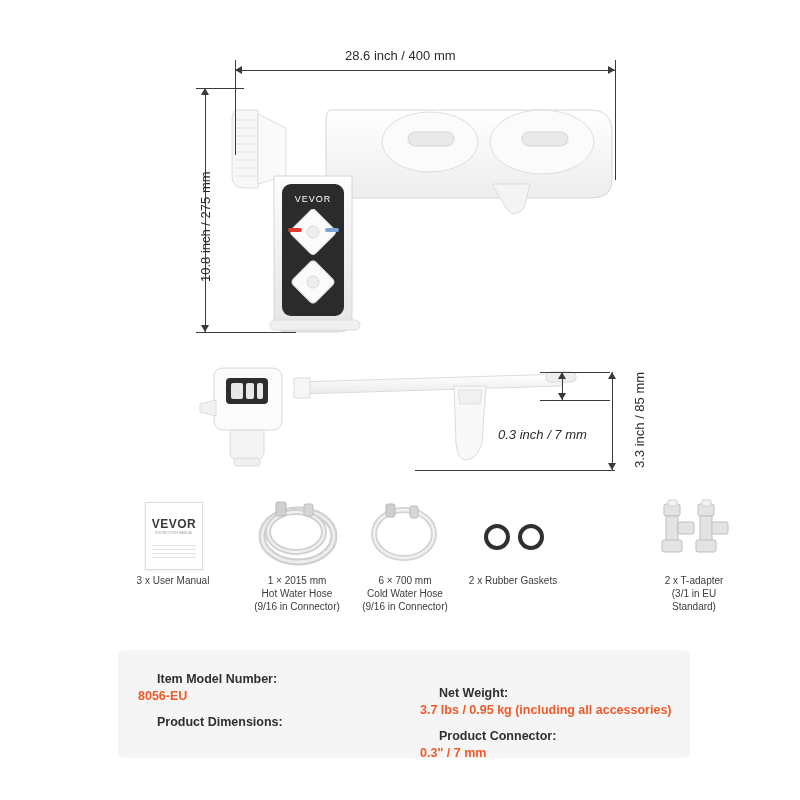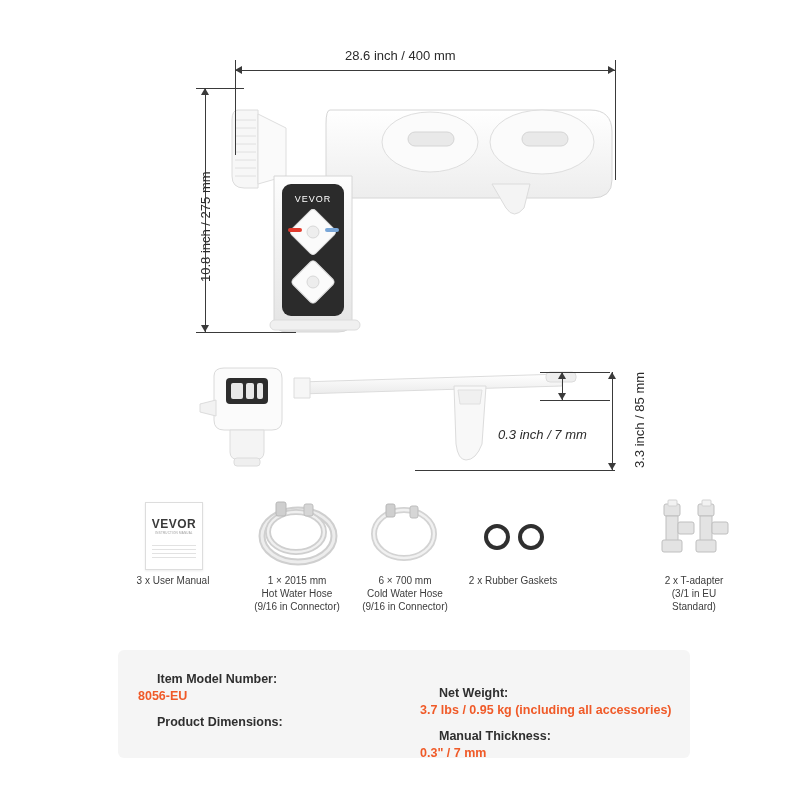--- a/index.html
+++ b/index.html
@@ -347,18 +347,18 @@
 
   <div class="infopanel">
     <div class="col" style="left:20px; top:22px; width:270px;">
       <div class="info-label">Item Model Number:</div>
       <div class="info-value">8056-EU</div>
       <div class="info-label">Product Dimensions:</div>
     </div>
     <div class="col" style="left:302px; top:10px; width:260px;margin-top:26px;">
       <div class="info-label">Net Weight:</div>
       <div class="info-value">3.7 lbs / 0.95 kg (including all accessories)</div>
-      <div class="info-label">Manual Thickness:</div>
+      <div class="info-label">Product Connector:</div>
       <div class="info-value">0.3" / 7 mm</div>
     </div>
   </div>
 
 </div>
 
 </body></html>

